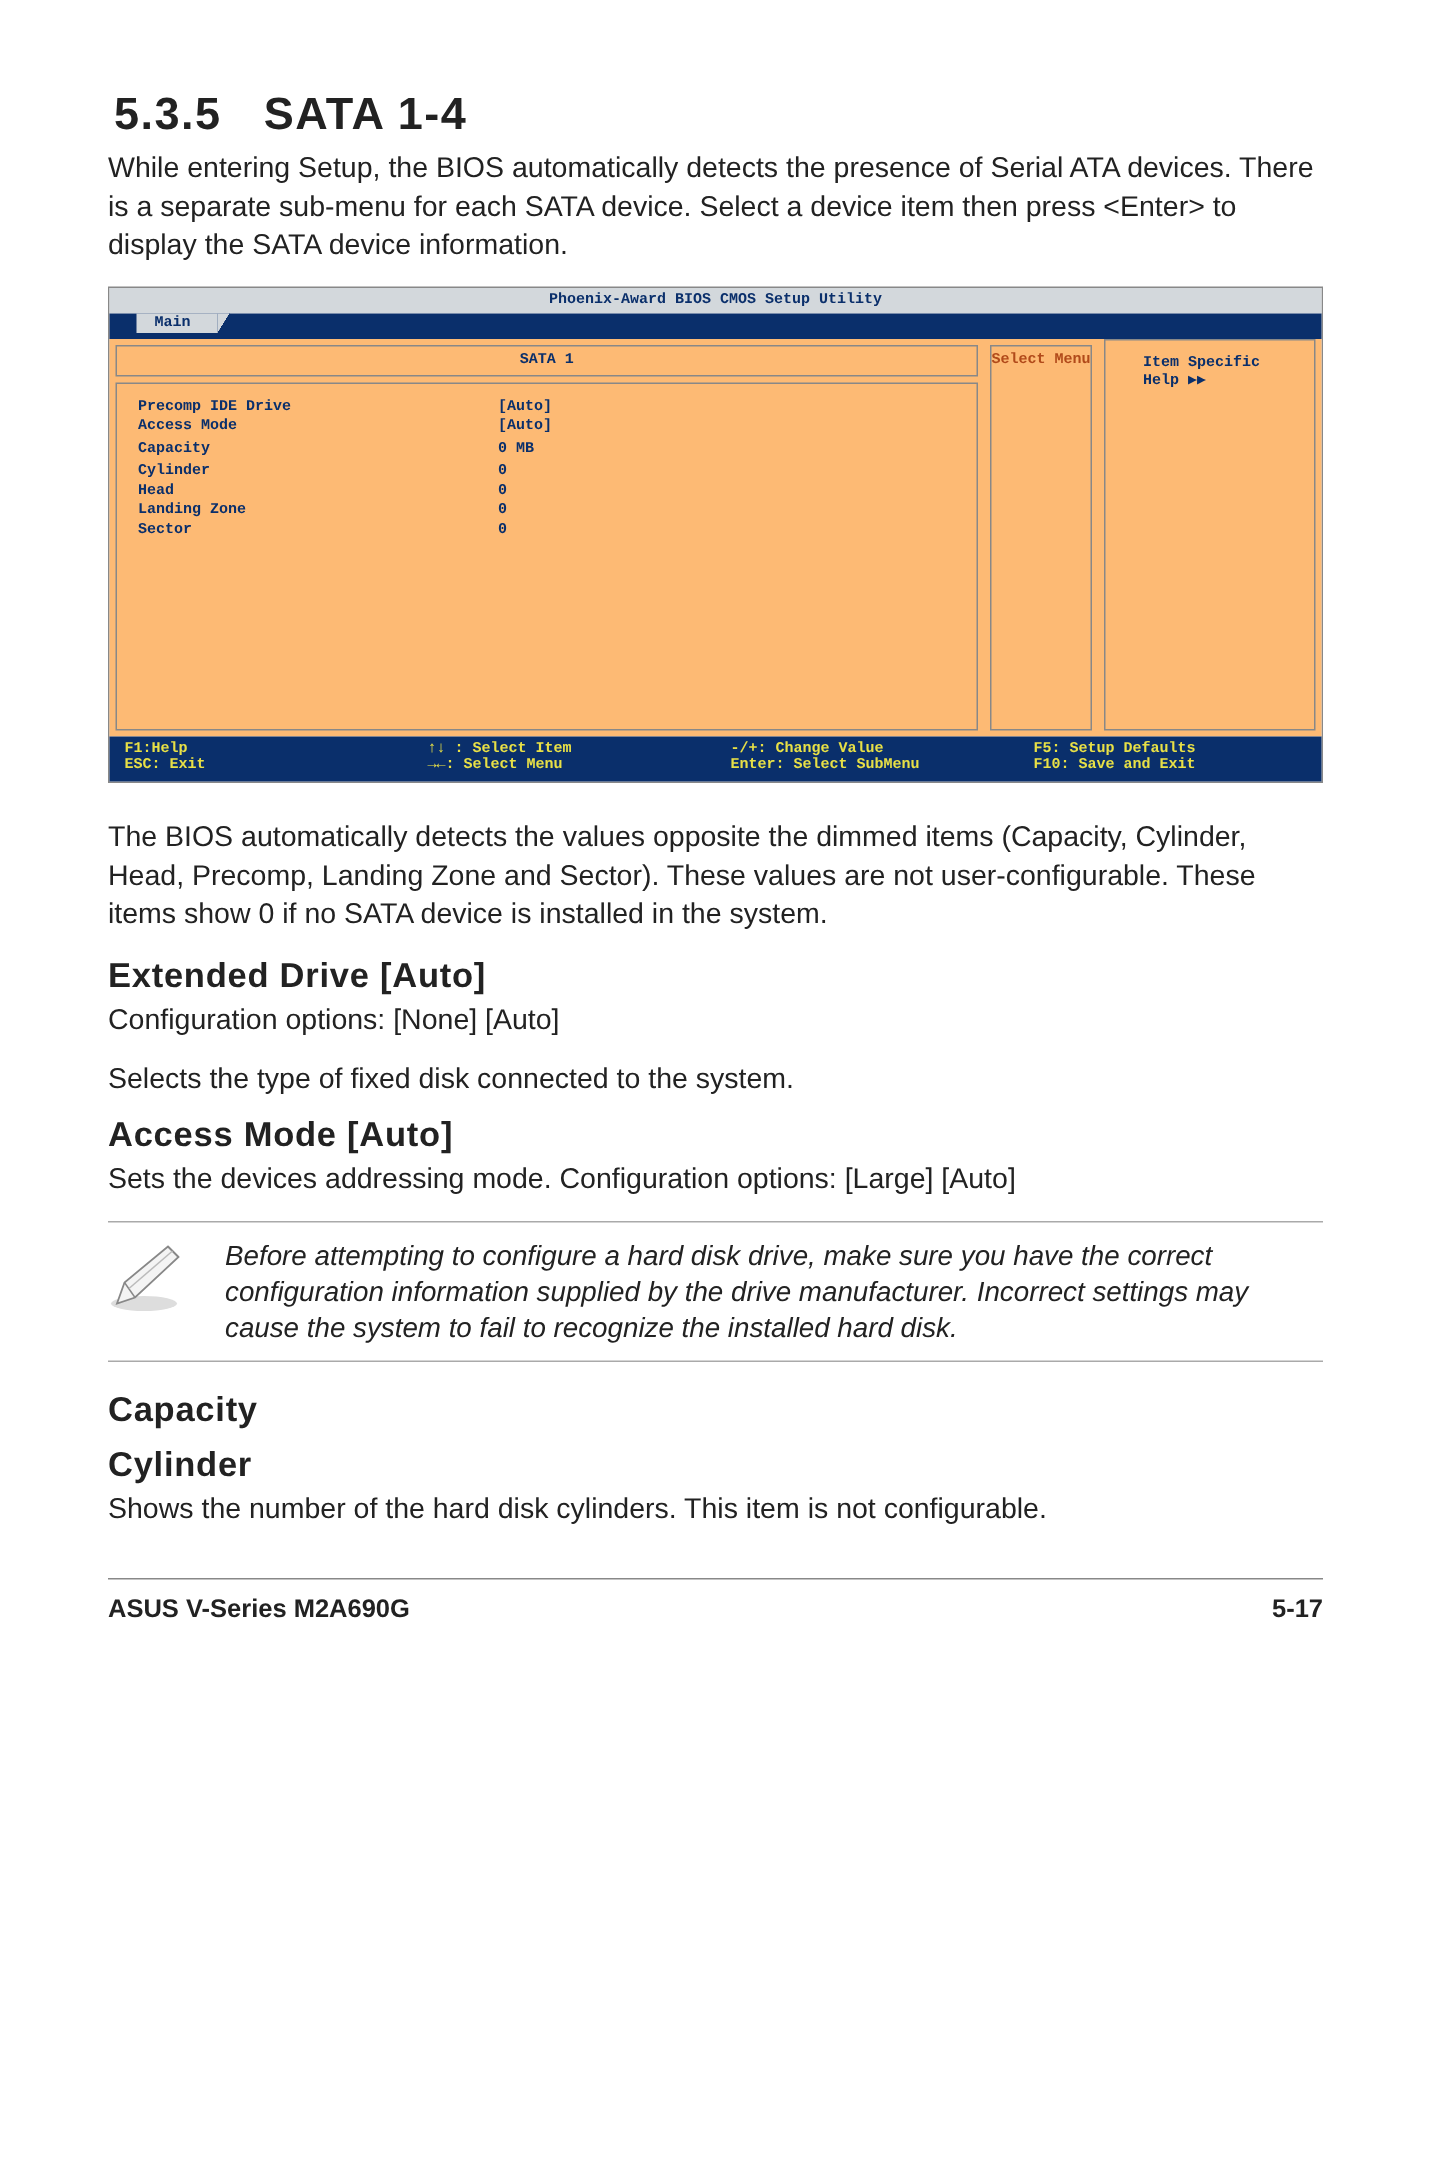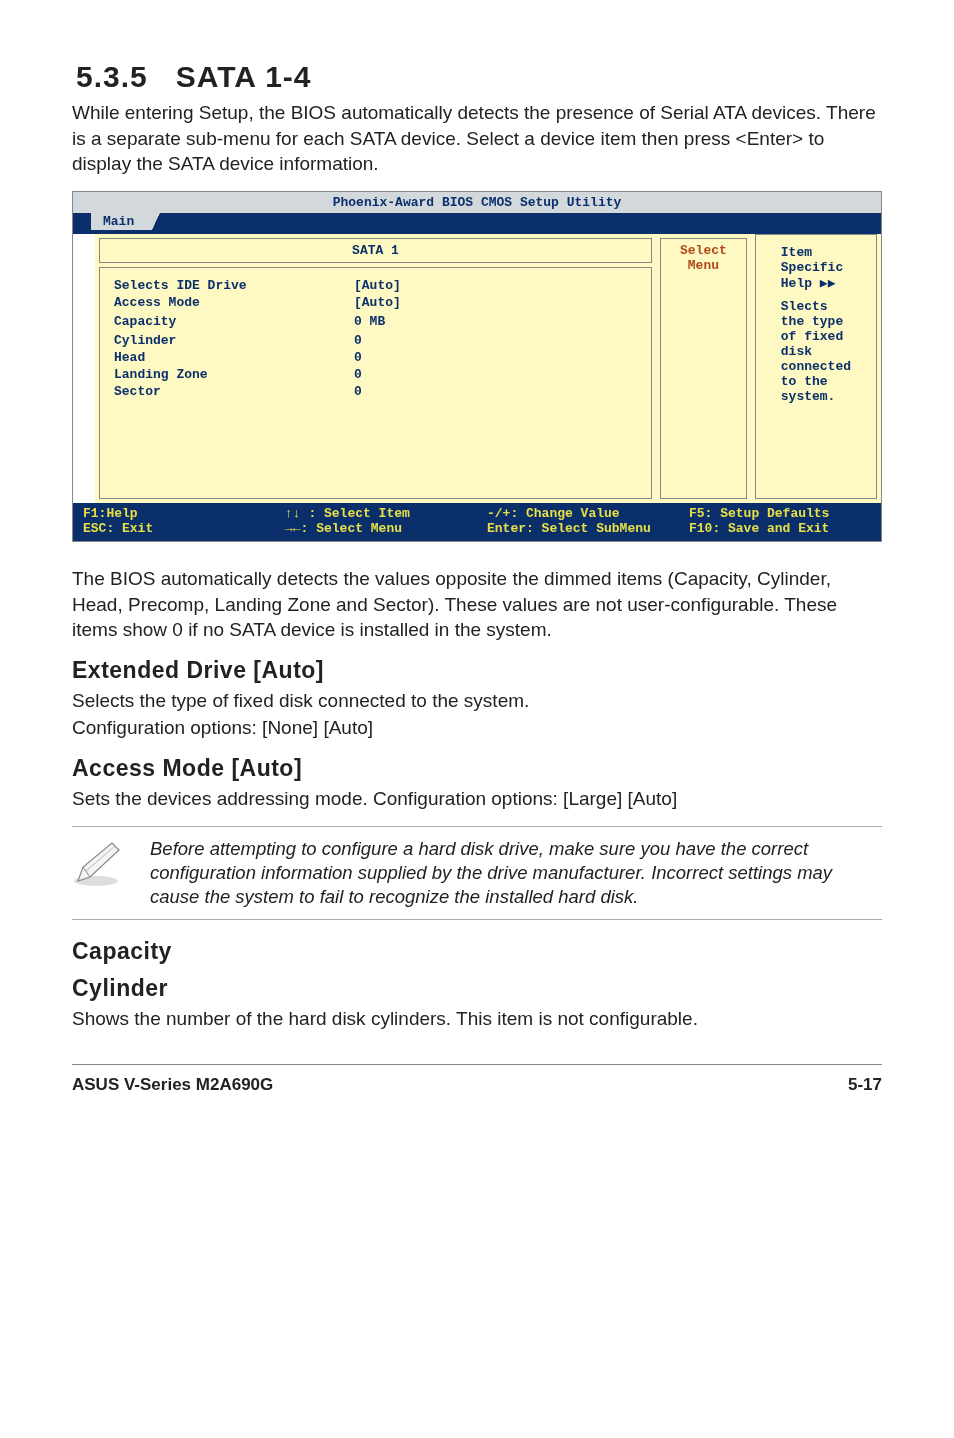--- a/index.html
+++ b/index.html
@@ -21,21 +21,21 @@
   }
   p {
     font-size: 19px;
     line-height: 1.35;
     margin: 0 0 14px 0;
   }
   .bios-box {
     border: 1px solid #888;
     margin-bottom: 24px;
     font-family: "Courier New", monospace;
-    font-size: 13px;
+    font-size: 10px;
   }
   .bios-title {
     background: #d3d8dc;
     color: #0a2f6b;
     text-align: center;
     padding: 3px 0;
     font-weight: bold;
   }
   .bios-tabrow {
     background: #0a2f6b;
@@ -56,22 +56,21 @@
     right:-8px; top:0; bottom:0;
     width:8px;
     background: linear-gradient(to bottom right, #d3d8dc 0 49%, #0a2f6b 50% 100%);
   }
   .bios-spacer {
     background:#0a2f6b;
     height:4px;
   }
   .bios-body {
     display:flex;
-    background:#fef9c3;
-    margin-left:22px;
+    background:#fdba74;
   }
   .bios-left {
     flex: 1 1 auto;
     display:flex;
     flex-direction:column;
   }
   .bios-heading {
     border:1px solid #888;
     margin:4px;
     padding:4px 0;
@@ -162,21 +161,21 @@
     <div class="bios-title">Phoenix-Award BIOS CMOS Setup Utility</div>
     <div class="bios-tabrow">
       <span class="bios-tab">Main</span>
     </div>
     <div class="bios-spacer"></div>
     <div class="bios-body">
       <div class="bios-left">
         <div class="bios-heading">SATA 1</div>
         <div class="bios-items" id="bios-items">
             <div class="bios-row">
-              <span class="bios-label">Selects IDE Drive</span>
+              <span class="bios-label">Precomp IDE Drive</span>
               <span class="bios-value">[Auto]</span>
             </div>
             <div class="bios-row">
               <span class="bios-label">Access Mode</span>
               <span class="bios-value">[Auto]</span>
             </div>
             <div class="bios-row">
               <span class="bios-label"></span>
               <span class="bios-value"></span>
             </div>
@@ -204,41 +203,40 @@
               <span class="bios-label">Sector</span>
               <span class="bios-value">0</span>
             </div>
           </div>
       </div>
       <div class="bios-right">
         <div class="bios-heading">Select Menu</div>
         <div class="bios-help">
           <div>Item Specific Help ▶▶</div>
           <div style="height:8px"></div>
-          <div>Slects the type of fixed disk connected to the system.</div>
         </div>
       </div>
     </div>
     <div class="bios-footer">
       <div>F1:Help
 ESC: Exit</div>
       <div>↑↓ : Select Item
 →←: Select Menu</div>
       <div>-/+: Change Value
 Enter: Select SubMenu</div>
       <div>F5: Setup Defaults
 F10: Save and Exit</div>
     </div>
   </div>
 
   <p>The BIOS automatically detects the values opposite the dimmed items (Capacity, Cylinder,  Head, Precomp, Landing Zone and Sector). These values are not user-configurable. These items show 0 if no SATA device is installed in the system.</p>
 
   <h2 class="subhead">Extended Drive [Auto]</h2>
+  <p>Configuration options: [None] [Auto]</p>
   <p style="margin-bottom:2px">Selects the type of fixed disk connected to the system.</p>
-  <p>Configuration options: [None] [Auto]</p>
 
   <h2 class="subhead">Access Mode [Auto]</h2>
   <p>Sets the devices addressing mode. Configuration options: [Large] [Auto]</p>
 
   <div class="note-block">
     <div class="note-icon">
       <svg width="54" height="50" viewBox="0 0 54 50">
         <ellipse cx="24" cy="42" rx="22" ry="5" fill="#ddd"></ellipse>
         <polygon points="6,42 11,28 40,4 47,11 18,38" fill="#f4f4f4" stroke="#888" stroke-width="1.2"></polygon>
         <line x1="11" y1="28" x2="18" y2="38" stroke="#888" stroke-width="1"></line>

